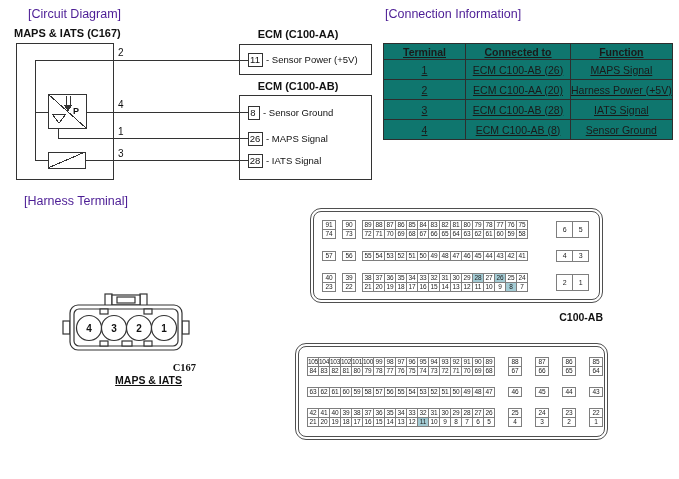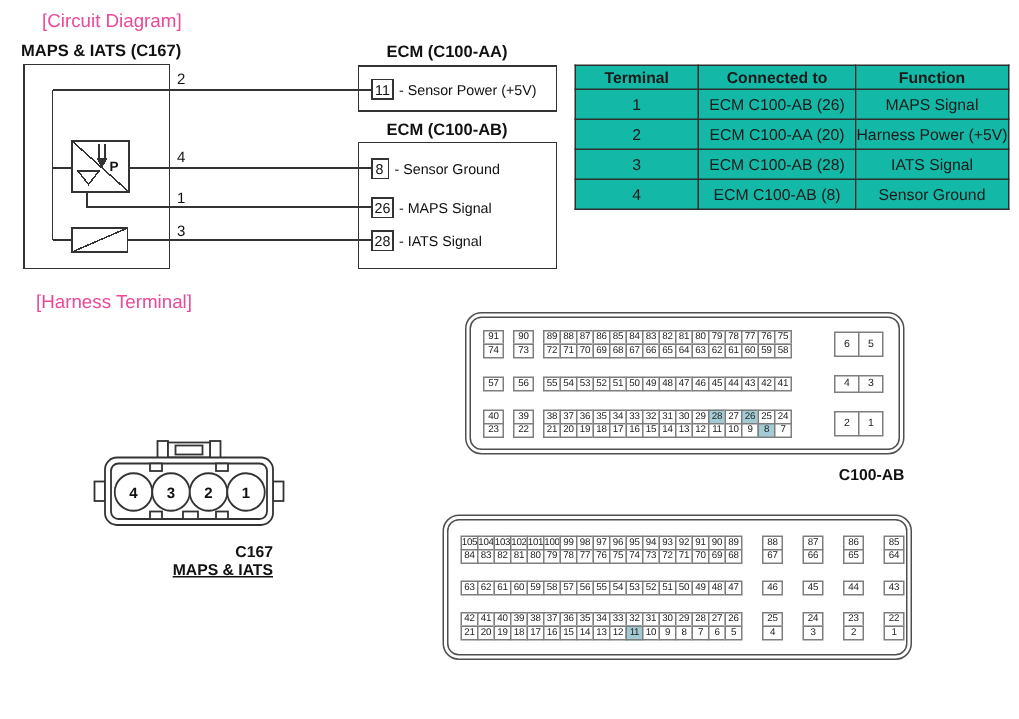--- a/index.html
+++ b/index.html
@@ -1,25 +1,25 @@
 <!DOCTYPE html>
 <html style="--hl: #a3cbd4;"><head>
 <meta charset="utf-8">
 <style>
   html,body{margin:0;padding:0;background:#fff;}
   .page{position:relative;width:679px;height:479px;background:#fff;overflow:hidden;
         font-family:"Liberation Sans",sans-serif;color:#1a1a1a;}
   .layer{position:absolute;left:0;top:0;width:679px;height:479px;}
-  .bracket{position:absolute;font-size:12.5px;color:#ec4899;white-space:nowrap;}
+  .bracket{position:absolute;font-size:12.5px;color:#4c1d95;white-space:nowrap;}
   .caption{position:absolute;font-size:10.5px;font-weight:bold;text-align:right;color:#111;white-space:nowrap;}
 
   
   .conn-table{position:absolute;left:383px;top:43px;border-collapse:collapse;table-layout:fixed;}
   .conn-table th,.conn-table td{border:1px solid #2e2e2e;text-align:center;vertical-align:middle;
-        font-size:10.5px;padding:0;white-space:nowrap;background:#14b8a6;color:#1a1a1a;}
+        font-size:10.5px;padding:0;white-space:nowrap;background:#0f766e;color:#1a1a1a;text-decoration:underline;}
   .conn-table th{height:15px;font-weight:bold;}
   .conn-table td{height:19px;font-weight:normal;}
   .col-terminal{width:82px;} .col-connected{width:105px;} .col-function{width:100px;}
 
   
   .connector{position:absolute;border:1px solid #4f4f4f;border-radius:11px;padding:2px;box-sizing:border-box;background:#fff;}
   .connector-inner{border:1px solid #4f4f4f;border-radius:8px;width:100%;height:100%;box-sizing:border-box;
         display:flex;flex-direction:column;justify-content:center;padding-left:8px;}
   .connector.ab{left:310px;top:208px;width:293px;height:95px;}
   .connector.aa{left:295px;top:343px;width:313px;height:97px;}
@@ -46,20 +46,21 @@
   .t-pin{font:9.5px "Liberation Sans",sans-serif;fill:#111;}
   .t-p{font:600 9px "Liberation Sans",sans-serif;fill:#111;}
   .t-c167{font:600 10px "Liberation Sans",sans-serif;fill:#111;}
 </style>
 </head>
 <body>
 
 <div class="page">
 
   <div class="bracket" style="left:28px;top:7px">[Circuit Diagram]</div>
+  <div class="bracket" style="left:385px;top:7px">[Connection Information]</div>
   <div class="bracket" style="left:24px;top:194px">[Harness Terminal]</div>
 
   <svg class="layer" viewBox="0 0 679 479">
 
     <g fill="none" stroke="#333" stroke-width="1" shape-rendering="crispEdges">
       <rect x="16" y="43" width="97" height="136"></rect>
       <rect x="239" y="44" width="132" height="30"></rect>
       <rect x="239" y="95" width="132" height="84"></rect>
 
       <path d="M35,60 H248"></path>
@@ -520,16 +521,16 @@
               <div class="cell">22</div>
             </div>
             <div class="seg-row">
               <div class="cell">1</div>
             </div>
           </div>
         </div>
       </div>
   </div>
 
-  <div class="caption" style="left:70px;top:362px;width:112px;">C167</div>
+  <div class="caption" style="left:84px;top:362px;width:112px;font-family:Liberation Serif, serif;">C167</div>
   <div class="caption" style="left:70px;top:374px;width:112px;text-decoration:underline;">MAPS &amp; IATS</div>
 
 </div>
 
 </body></html>

